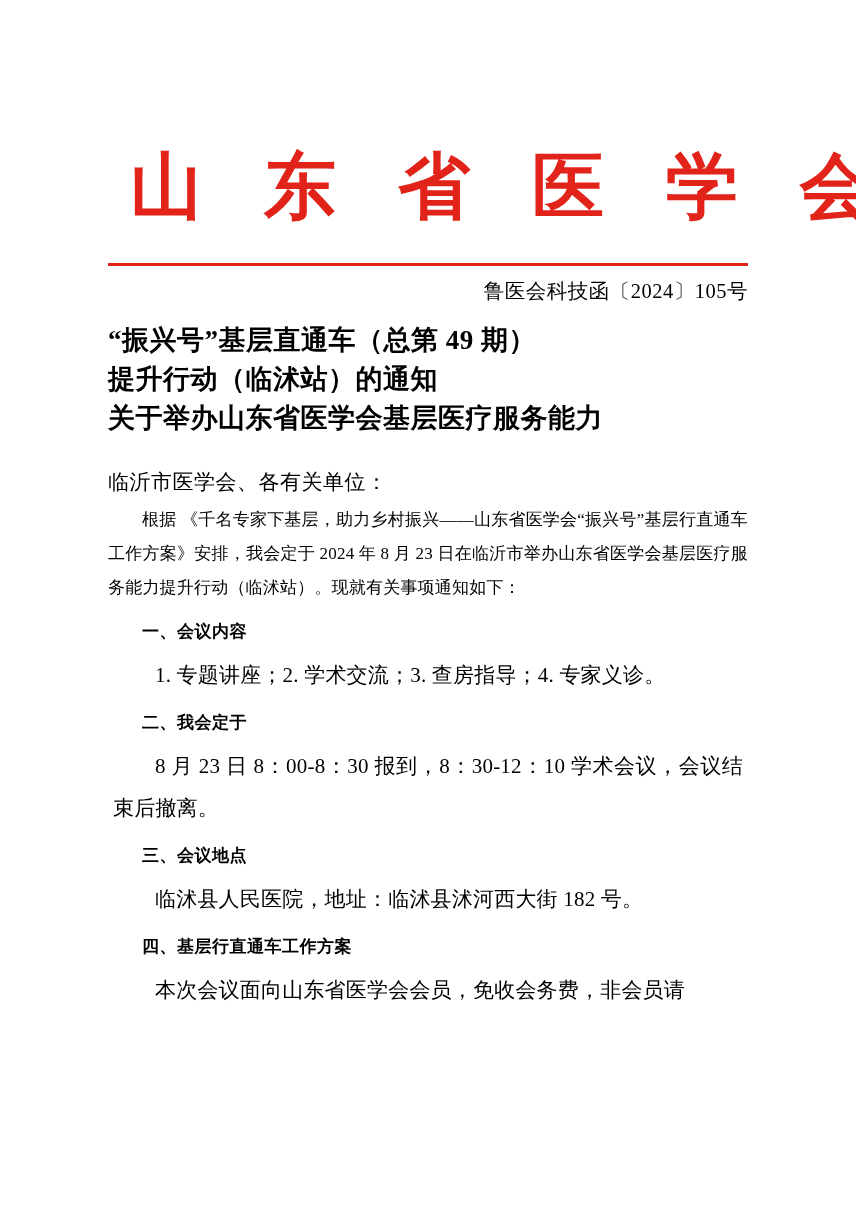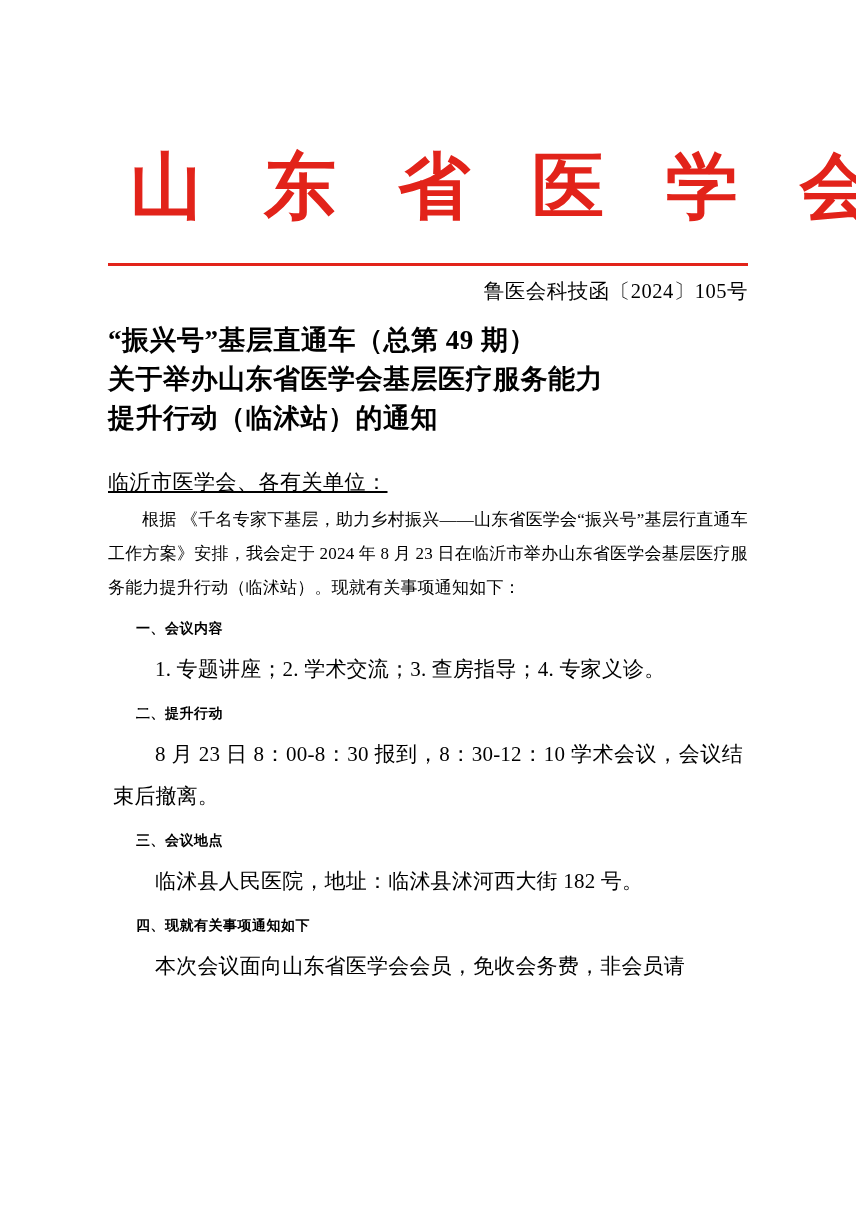--- a/index.html
+++ b/index.html
@@ -58,36 +58,35 @@
     letter-spacing: 0.5px;
   }
   .title-line {
     white-space: nowrap;
   }
   .salutation {
     margin-top: 24px;
     font-size: 21px;
     line-height: 1.9;
     letter-spacing: 0.5px;
-    text-decoration: underline;
   }
   p.body-text {
     margin: 0;
     font-size: 17px;
     line-height: 2.0;
     text-align: justify;
     text-justify: inter-ideograph;
     letter-spacing: 0.2px;
   }
   p.indent {
     text-indent: 2em;
   }
   .section-heading {
     margin: 10px 0 0 0;
-    font-size: 14px;
+    font-size: 17px;
     font-weight: bold;
     line-height: 2.0;
     text-indent: 2em;
     letter-spacing: 0.5px;
   }
   .section-body {
     margin: 5px;
     font-size: 21px;
     line-height: 2.0;
     text-indent: 2em;
@@ -104,33 +103,33 @@
   <div class="letterhead">山 东 省 医 学 会</div>
 
   <div class="rule-wrap">
     <div class="rule"></div>
   </div>
 
   <div class="doc-number">鲁医会科技函〔2024〕105号</div>
 
   <div class="title-block">
     <div class="title-line">“振兴号”基层直通车（总第 49 期）</div>
+    <div class="title-line">提升行动（临沭站）的通知</div>
     <div class="title-line">关于举办山东省医学会基层医疗服务能力</div>
-    <div class="title-line">提升行动（临沭站）的通知</div>
   </div>
 
   <div class="salutation">临沂市医学会、各有关单位：</div>
 
   <p class="body-text indent">根据 《千名专家下基层，助力乡村振兴——山东省医学会“振兴号”基层行直通车工作方案》安排，我会定于 2024 年 8 月 23 日在临沂市举办山东省医学会基层医疗服务能力提升行动（临沭站）。现就有关事项通知如下：</p>
 
   <div class="section-heading">一、会议内容</div>
   <p class="section-body">1. 专题讲座；2. 学术交流；3. 查房指导；4. 专家义诊。</p>
 
-  <div class="section-heading">二、提升行动</div>
+  <div class="section-heading">二、我会定于</div>
   <p class="section-body">8 月 23 日 8：00-8：30 报到，8：30-12：10 学术会议，会议结束后撤离。</p>
 
   <div class="section-heading">三、会议地点</div>
   <p class="section-body">临沭县人民医院，地址：临沭县沭河西大街 182 号。</p>
 
-  <div class="section-heading">四、现就有关事项通知如下</div>
+  <div class="section-heading">四、基层行直通车工作方案</div>
   <p class="section-body">本次会议面向山东省医学会会员，免收会务费，非会员请</p>
 
 </div>
 
 </body></html>

